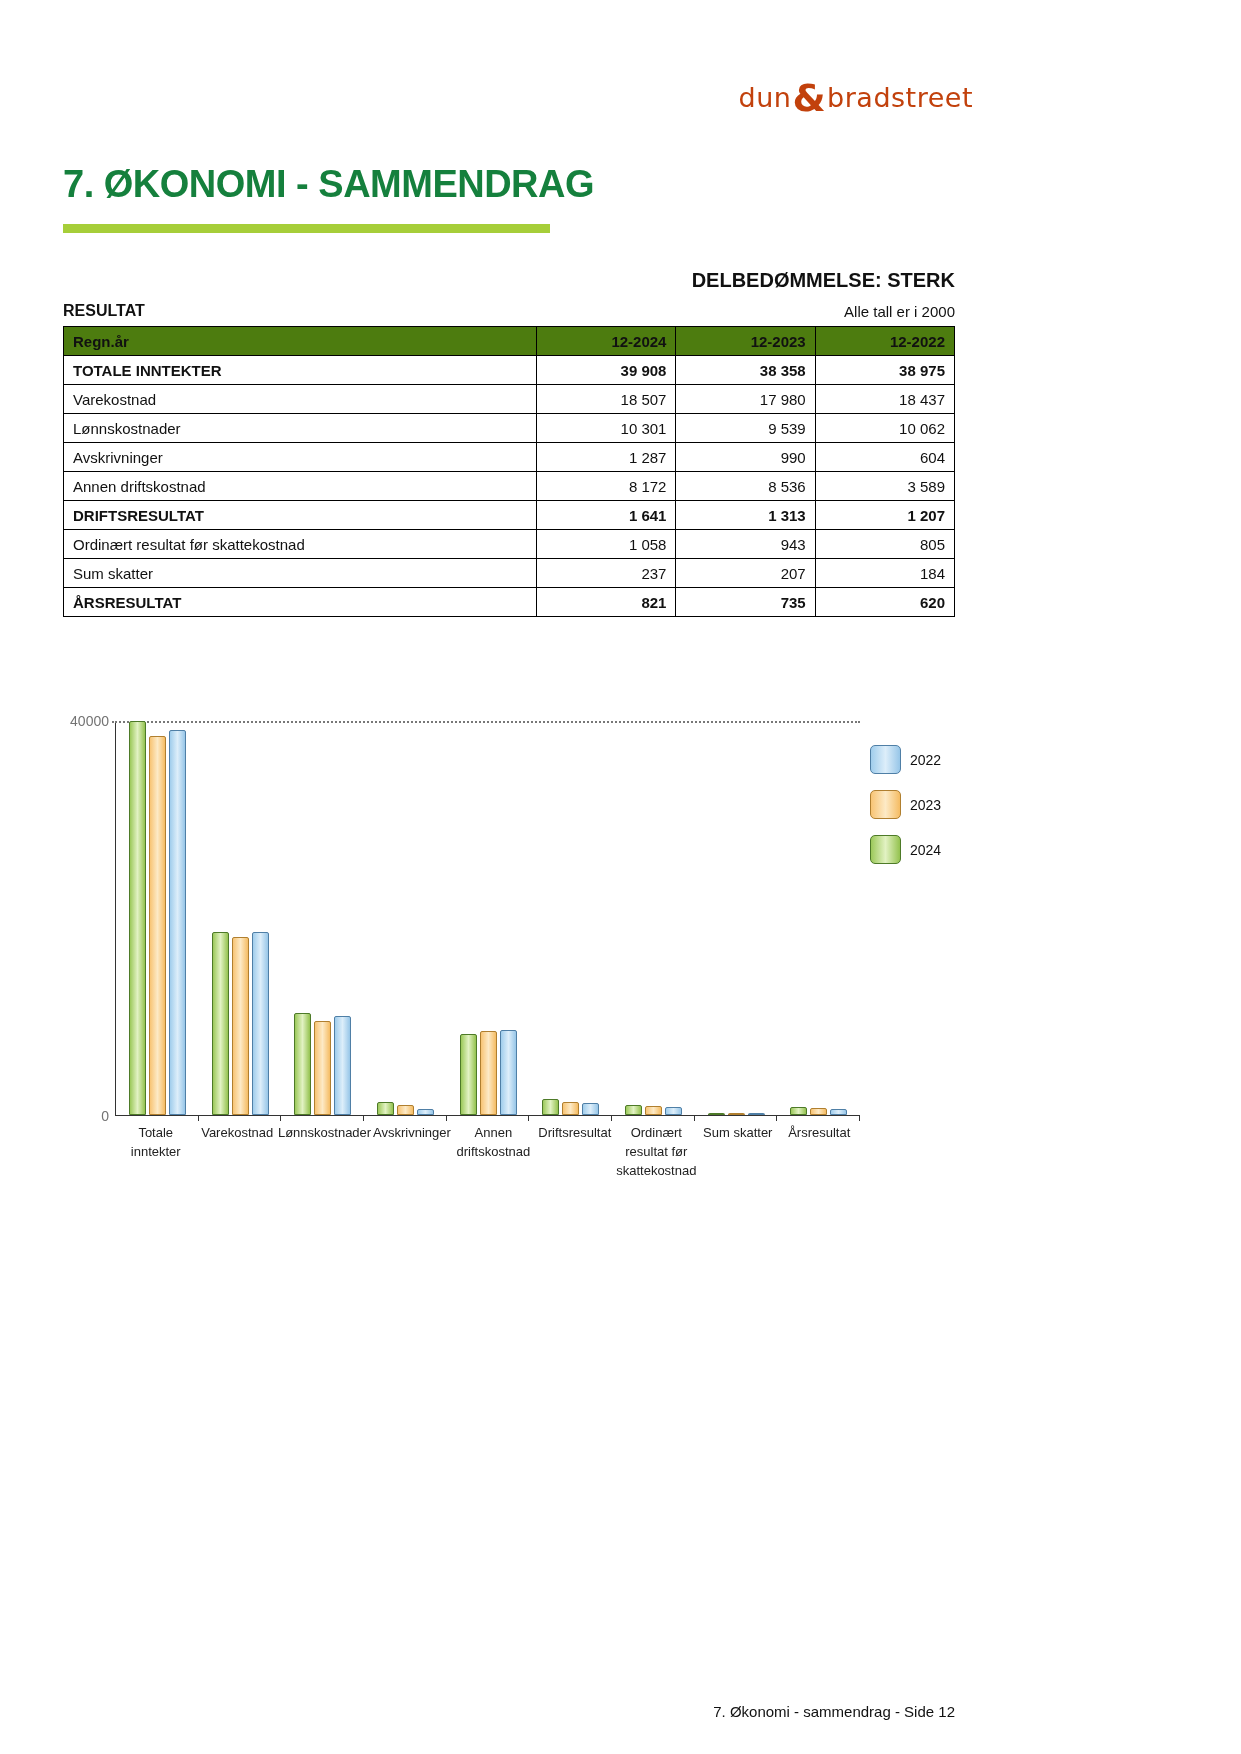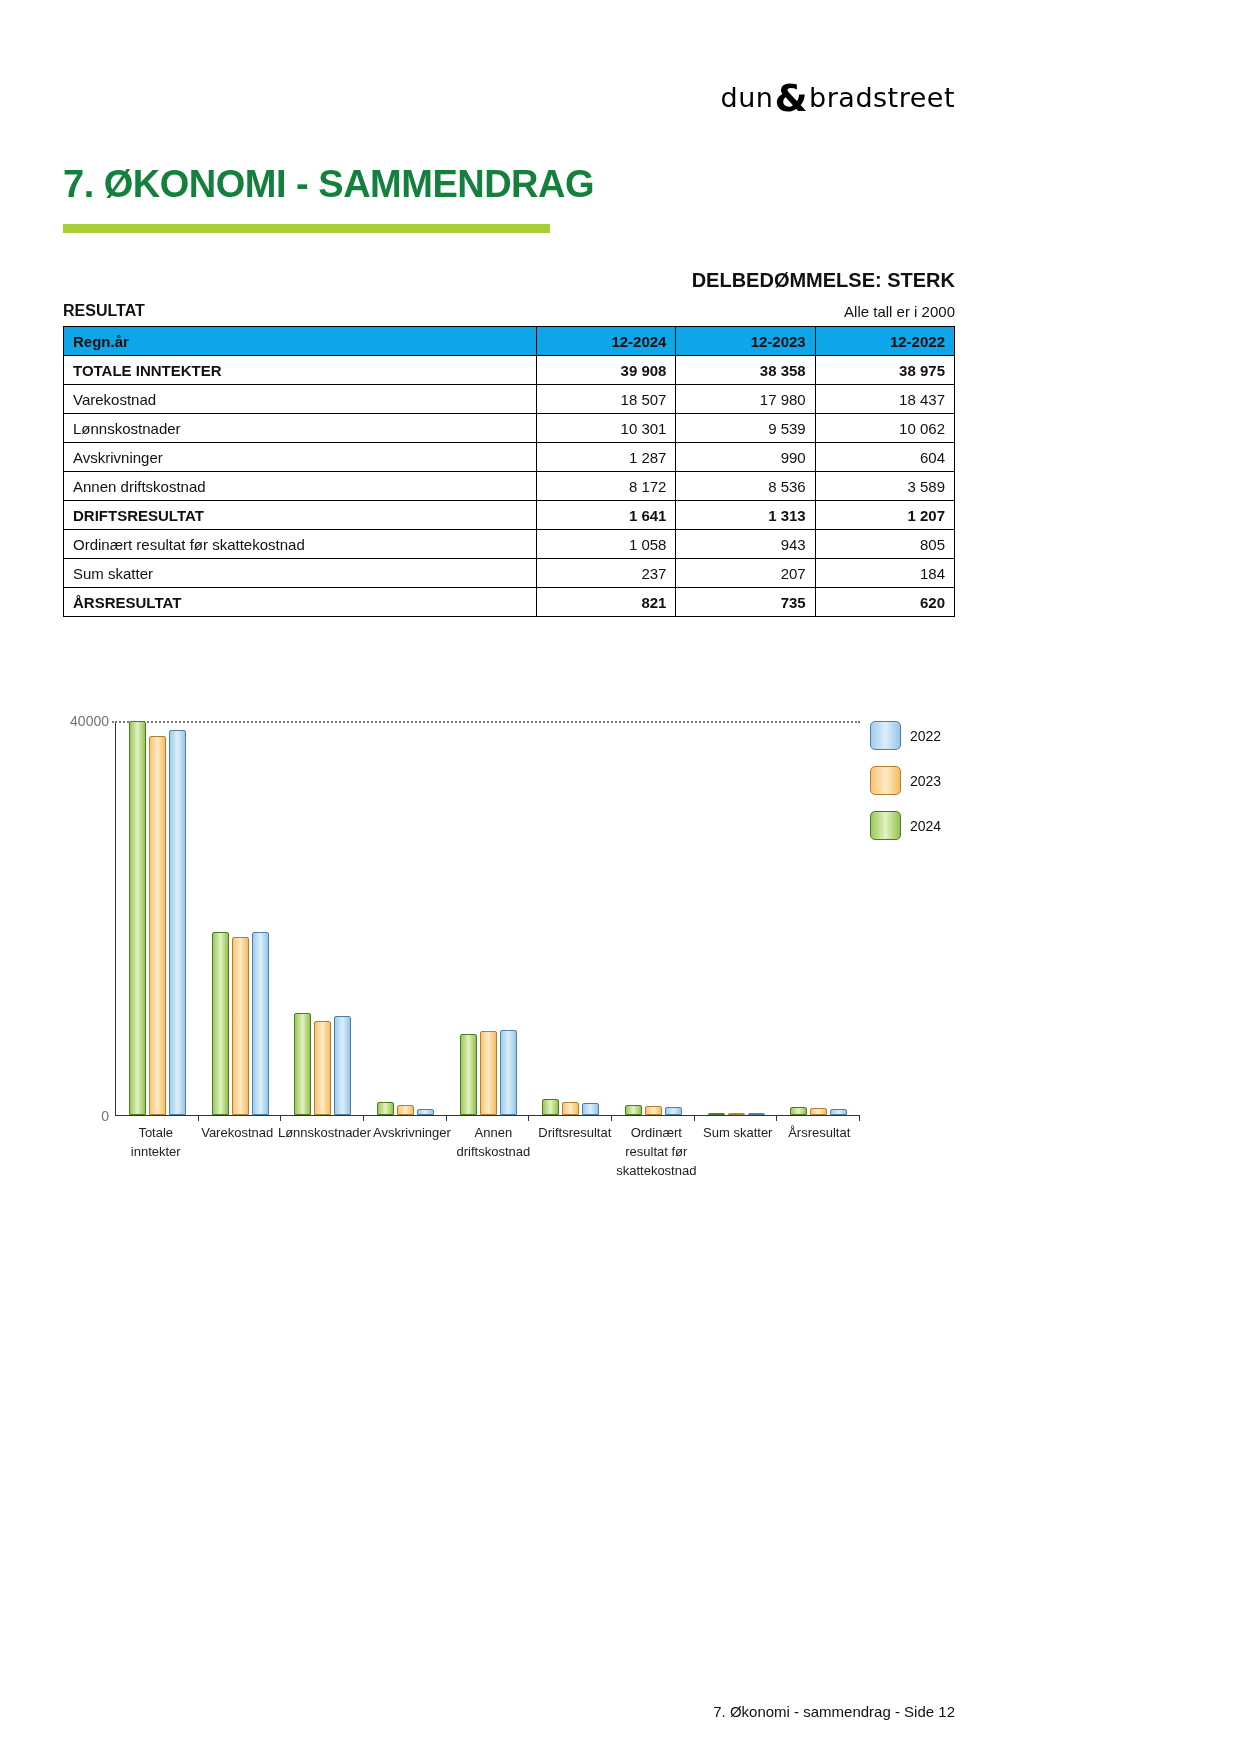--- a/index.html
+++ b/index.html
@@ -1,37 +1,37 @@
 <!DOCTYPE html>
 <html><head>
 <meta charset="utf-8">
 <style>
   * { margin:0; padding:0; box-sizing:border-box; }
   html,body { background:#fff; }
   body { font-family:"Liberation Sans", sans-serif; color:#111; }
   .page { position:relative; width:1241px; height:1754px; background:#fff; overflow:hidden; }
 
   
-  .logo { position:absolute; top:76px; right:286px; color:#000000; font-family:"DejaVu Sans", sans-serif; font-size:27px; letter-spacing:0.5px; white-space:nowrap; }
+  .logo { position:absolute; top:76px; right:268px; color:#c2410c; font-family:"DejaVu Sans", sans-serif; font-size:27px; letter-spacing:0.5px; white-space:nowrap; }
   .logo .amp { font-size:38px; font-weight:bold; margin:0 1px; vertical-align:-4px; }
 
   .content { position:absolute; left:63px; top:163px; width:892px; }
 
   h1.title { font-size:38px; font-weight:bold; letter-spacing:-0.5px; color:#15803d; }
   .green-rule { margin-top:18px; width:487px; height:9px; background:#a6ce39; }
 
   .assessment { margin-top:36px; text-align:right; font-size:20px; font-weight:bold; }
 
   .table-caption-row { margin-top:10px; display:flex; justify-content:space-between; align-items:flex-end; }
   .section-label { font-size:16px; font-weight:bold; }
   .units-note { font-size:15px; }
 
   table.result { margin-top:6px; width:100%; border-collapse:collapse; font-size:15px; }
   table.result th, table.result td { border:1px solid #000; padding:4px 9px; height:29px; }
-  table.result thead th { background:#0ea5e9; font-weight:bold; }
+  table.result thead th { background:#4d7c0f; font-weight:bold; }
   table.result .label-cell { text-align:left; width:53%; }
   table.result .num-cell { text-align:right; width:15.6%; }
   table.result tr.bold td { font-weight:bold; }
 
   
   .chart { margin-top:104px; display:flex; }
   .y-axis { position:relative; width:52px; flex:0 0 52px; }
   .ytick { position:absolute; right:6px; font-size:14px; color:#737373; }
   .ytick.top { top:-8px; }
   .ytick.bottom { top:387px; }
@@ -40,21 +40,21 @@
   .gridline-top { position:absolute; top:0; left:-4px; right:0; border-top:2px dotted #777; }
   .bar-group { position:relative; flex:1 1 0; height:100%; display:flex; align-items:flex-end; justify-content:center; gap:3px; }
   .bar-group::after { content:""; position:absolute; right:0; bottom:-6px; width:1px; height:6px; background:#333; }
   .bar { width:17px; border-width:1px; border-style:solid; border-radius:2px 2px 0 0; }
   .bar-2024 { background:linear-gradient(90deg,#9cc95a 0%,#e2f2c3 50%,#94c24f 100%); border-color:#4d7a28; }
   .bar-2023 { background:linear-gradient(90deg,#f8c474 0%,#fdeac6 50%,#f5bc63 100%); border-color:#b07f2f; }
   .bar-2022 { background:linear-gradient(90deg,#a0cdec 0%,#ddeefa 50%,#97c6e8 100%); border-color:#4f7fa6; }
   .x-labels { display:flex; margin-top:8px; }
   .x-label { flex:1 1 0; text-align:center; font-size:13px; line-height:1.45; white-space:pre; overflow:visible; color:#222; }
 
-  .legend { flex:0 0 95px; display:flex; flex-direction:column; align-items:flex-start; gap:16px; padding-left:10px; padding-top:0; }
+  .legend { flex:0 0 95px; display:flex; flex-direction:column; align-items:flex-start; gap:16px; padding-left:10px; padding-top:0;margin-top:24px; }
   .legend-item { display:flex; align-items:center; }
   .legend-swatch { width:31px; height:29px; border-radius:5px; border-width:1px; border-style:solid; }
   .legend-label { margin-left:9px; font-size:14px; }
 
   .footer { position:absolute; right:286px; bottom:34px; font-size:15px; color:#111; }
 </style>
 </head>
 <body>
 
 <div class="page">

